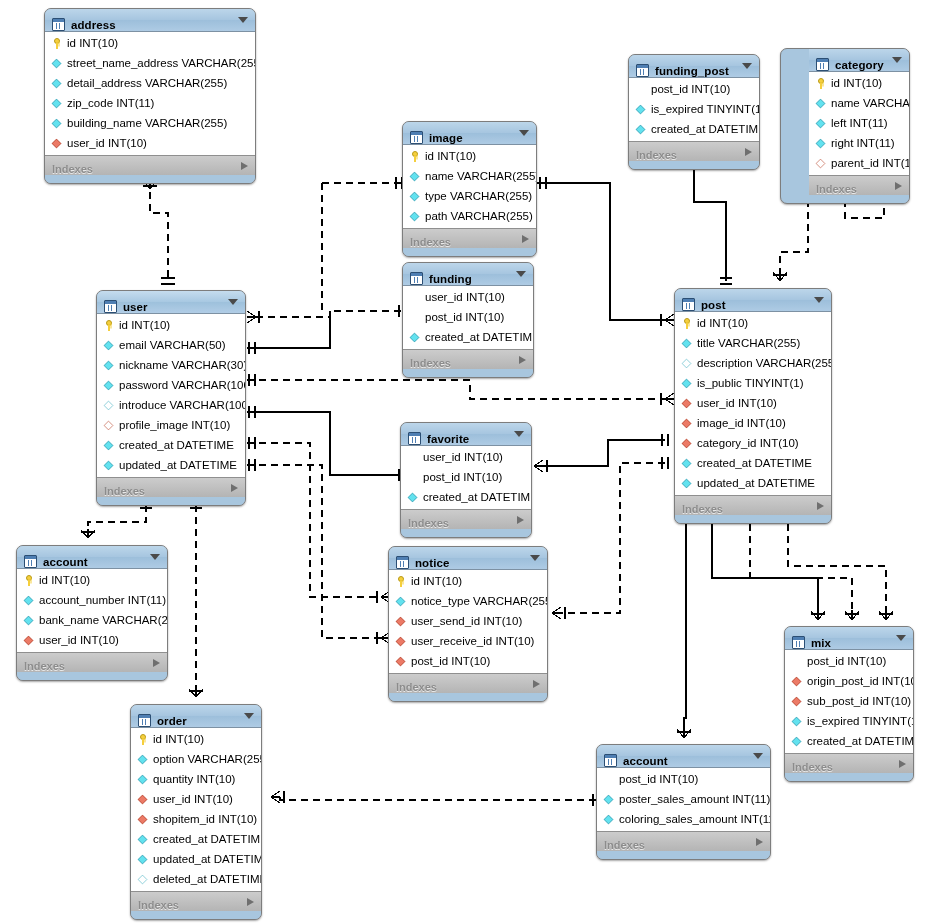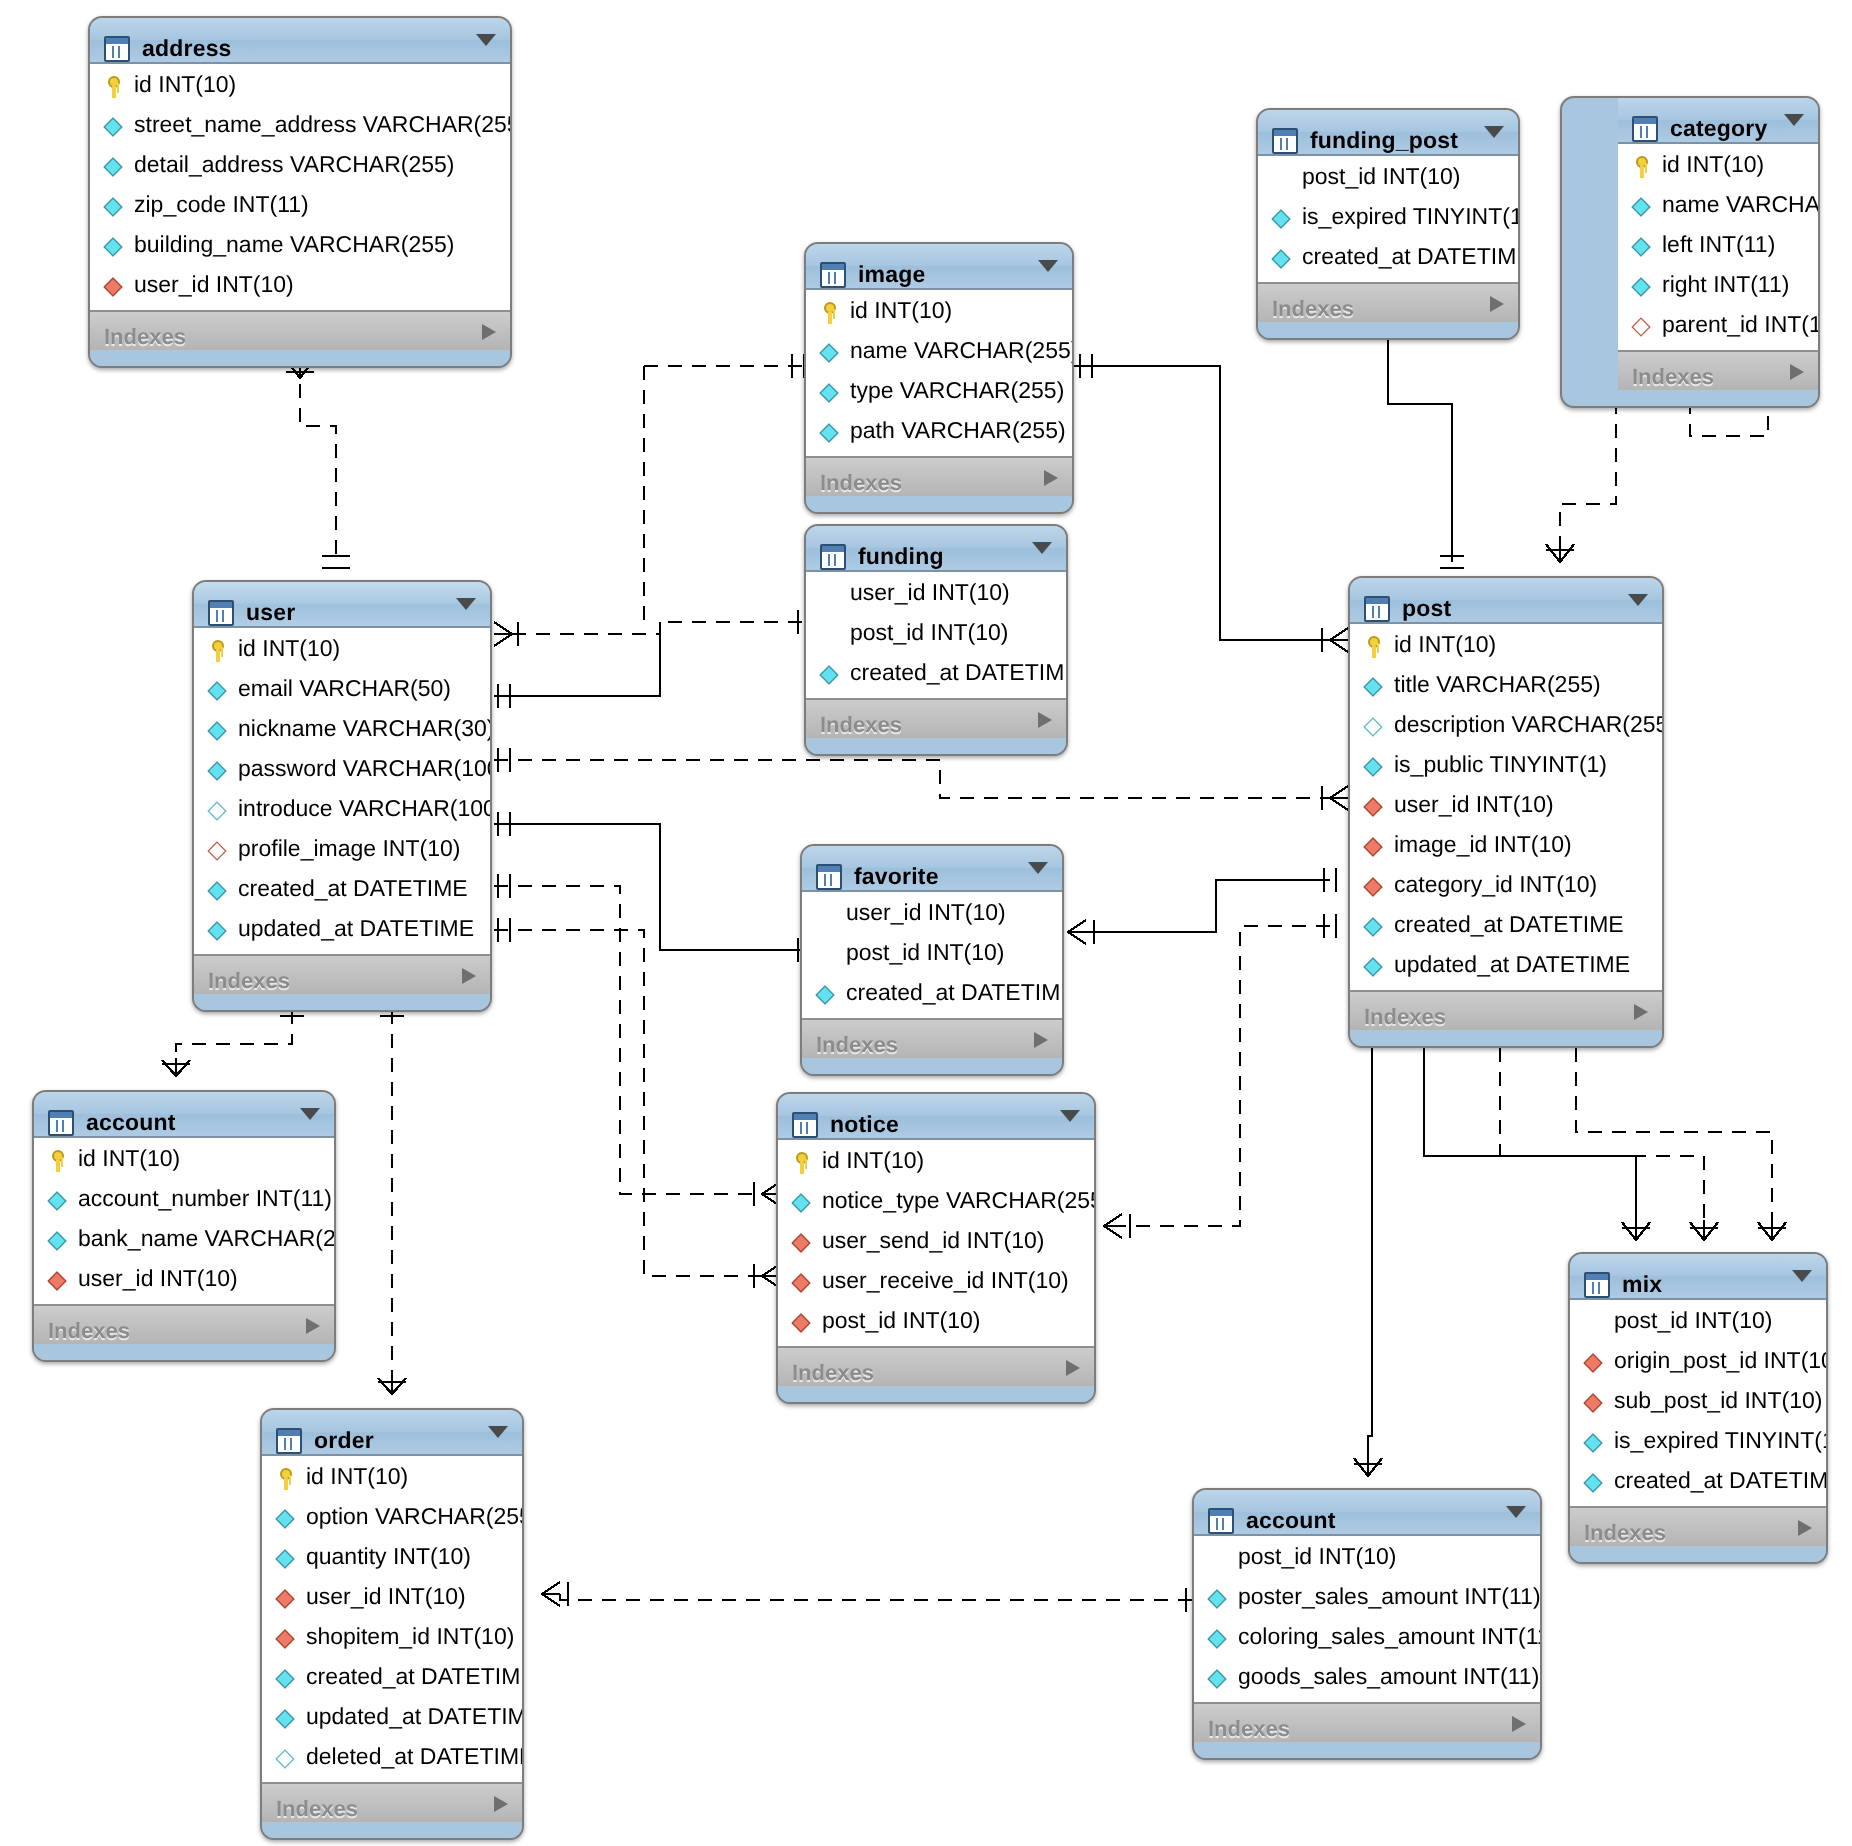--- a/index.html
+++ b/index.html
@@ -705,24 +705,20 @@
             <span>post_id INT(10)</span>
           </div>
           <div class="col">
             <span class="ci d"></span>
             <span>poster_sales_amount INT(11)</span>
           </div>
           <div class="col">
             <span class="ci d"></span>
             <span>coloring_sales_amount INT(11)</span>
           </div>
-          <div class="col">
-            <span class="ci d"></span>
-            <span>goods_sales_amount INT(11)</span>
-          </div>
         </div>
         <div class="idx">
           <span class="idxlbl">Indexes</span>
           <span class="idxarrow"></span>
         </div>
         <div class="foot"></div>
       </div>
     </div>
 </div>
 

